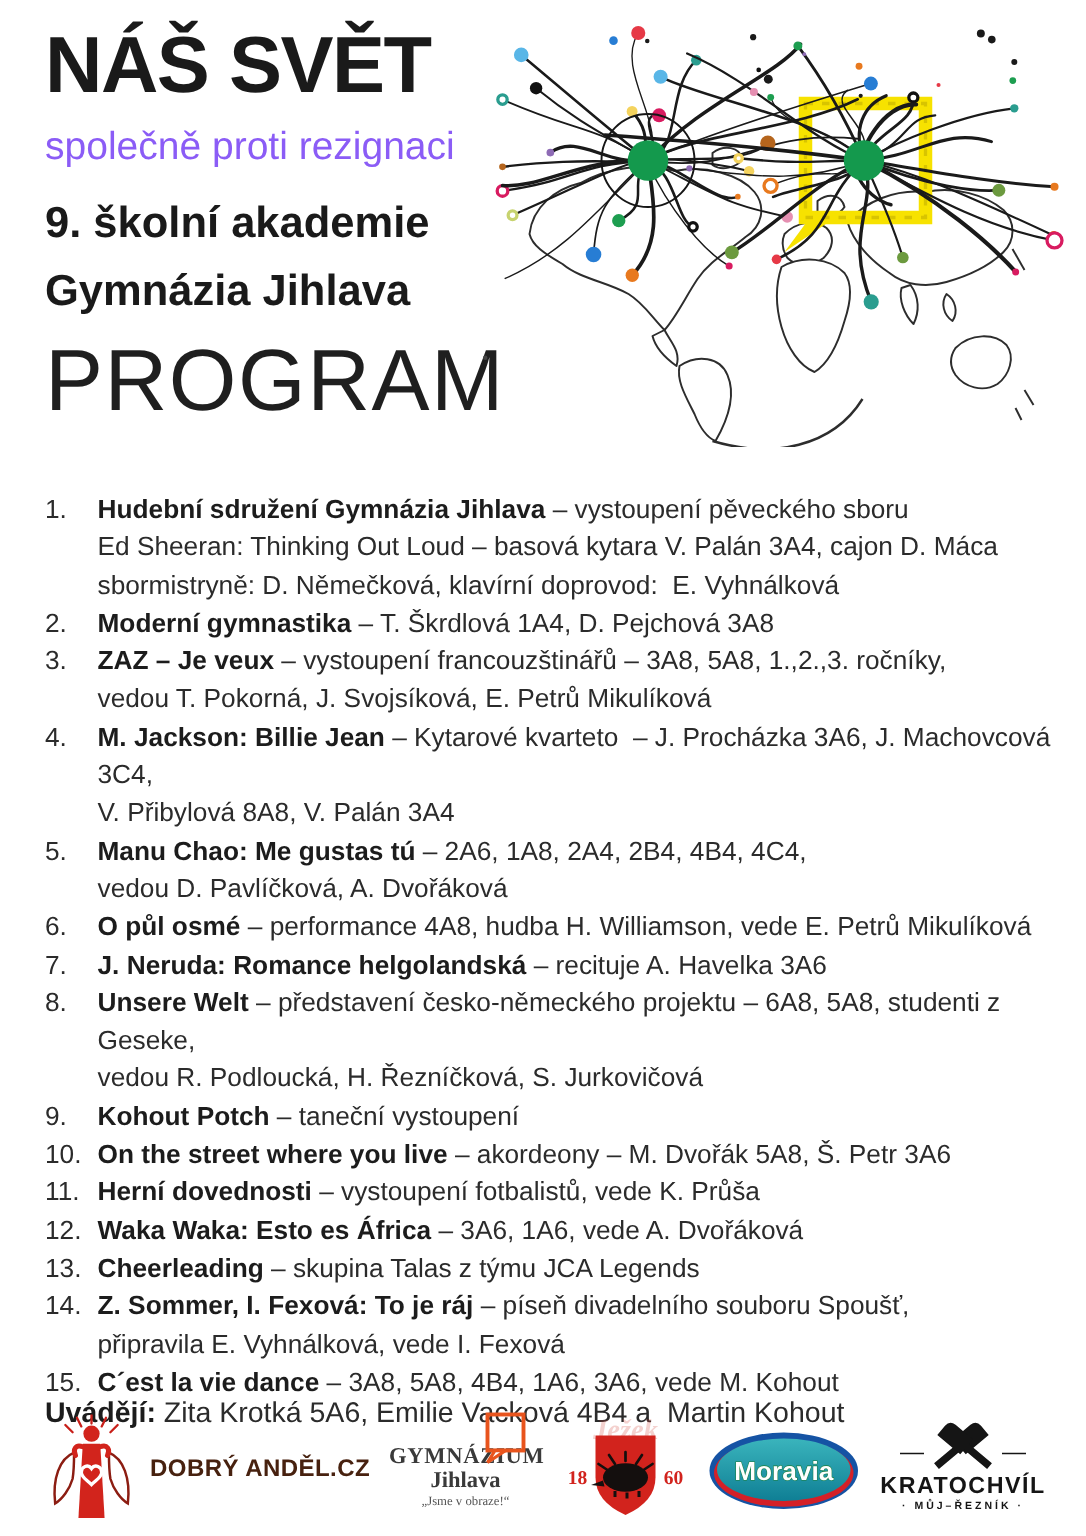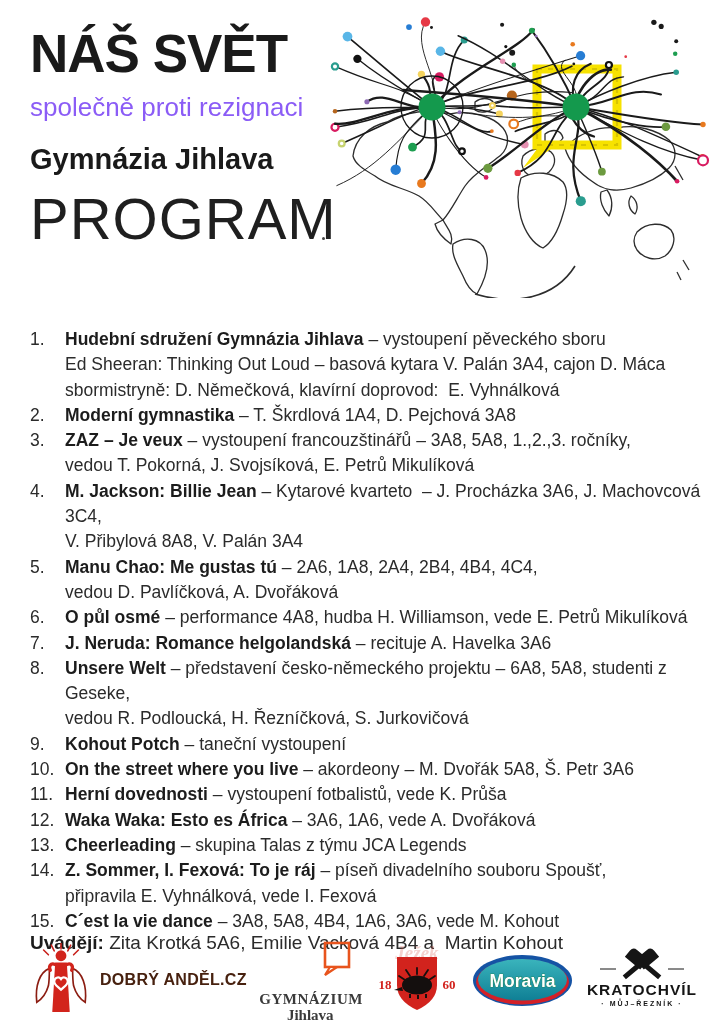--- a/index.html
+++ b/index.html
@@ -1,20 +1,20 @@
 <!DOCTYPE html>
 <html><head>
 <meta charset="utf-8">
 <style>
   html,body{margin:0;padding:0;}
   body{width:724px;height:1024px;background:#fff;font-family:"Liberation Sans","DejaVu Sans",sans-serif;color:#2b2b2b;overflow:hidden;}
   .page{position:relative;width:724px;height:1024px;background:#fff;}
 
   
-  .header-text{position:absolute;left:30px;top:26px;}
+  .header-text{position:absolute;left:30px;top:16px;}
   .title-main{font-size:53px;font-weight:bold;color:#1a1a1a;letter-spacing:-1px;margin:0;line-height:1.05;}
   .subtitle{font-size:26px;color:#8b5cf6;margin:10px 0 0 0;}
   .event-line{font-size:29px;font-weight:bold;color:#1a1a1a;margin:0;line-height:45px;}
   .event-block{margin-top:14px;}
   .program-heading{font-size:58px;font-weight:400;color:#1f1f1f;margin-top:8px;letter-spacing:1px;line-height:1;}
 
   
   .illustration{position:absolute;left:325px;top:6px;width:392px;height:292px;}
   .stray-dot{position:absolute;left:322px;top:237px;width:3px;height:3px;border-radius:50%;background:#444;}
 
@@ -29,36 +29,37 @@
   
   .presenters{position:absolute;left:30px;top:911px;font-size:19px;line-height:26px;white-space:pre-wrap;color:#2b2b2b;}
   .presenters b{color:#1c1c1c;}
 
   
   .logos{position:absolute;left:30px;top:942px;width:668px;height:76px;display:flex;align-items:center;justify-content:space-between;}
   .logo-andel{display:flex;align-items:center;gap:8px;}
   .andel-text{font-size:16px;font-weight:bold;color:#47210f;letter-spacing:.3px;}
   .logo-gym{position:relative;width:102px;height:74px;text-align:center;font-family:"Liberation Serif","DejaVu Serif",serif;}
   .gym-bubble{position:absolute;top:-2px;right:8px;}
-  .gym-name{margin-top:48px;font-size:15px;font-weight:bold;color:#3a3a3a;letter-spacing:.5px;line-height:16px;}
+  .gym-name{margin-top:20px;font-size:15px;font-weight:bold;color:#3a3a3a;letter-spacing:.5px;line-height:16px;}
   .gym-city{font-size:15px;font-weight:bold;color:#3a3a3a;line-height:16px;}
   .gym-tag{font-size:8.5px;color:#555;line-height:11px;}
   .logo-jezek{position:relative;width:86px;height:78px;text-align:right;}
   .logo-moravia{width:101px;height:53px;}
   .logo-kratochvil{width:112px;height:66px;}
 </style>
 </head>
 <body>
 
 <div class="page">
 
   <div class="header-text">
     <h1 class="title-main">NÁŠ SVĚT</h1>
     <p class="subtitle">společně proti rezignaci</p>
     <div class="event-block">
+      <h2 class="event-line">9. školní akademie</h2>
       <h2 class="event-line">Gymnázia Jihlava</h2>
     </div>
     <div class="program-heading">PROGRAM</div>
   </div>
 
   <svg id="world-illustration" class="illustration" viewBox="0 0 392 292">
     <g id="continents" fill="#ffffff" stroke="#2d2d2d" stroke-width="1.3" stroke-linejoin="round">
       <path d="M28,150 C30,132 45,120 62,116 C80,106 105,102 125,108 C145,104 168,110 178,122 C186,132 183,145 172,152 C160,162 148,168 140,180 C132,192 126,205 118,214 C110,206 104,196 94,190 C80,182 62,180 50,170 C38,163 30,158 28,150 Z"></path>
       <path d="M118,214 C122,222 129,228 126,238 C119,233 112,226 110,218 Z"></path>
       <path d="M128,238 C140,230 155,232 160,244 C166,258 160,274 152,288 C147,286 142,280 138,270 C132,258 126,248 128,238 Z"></path>

